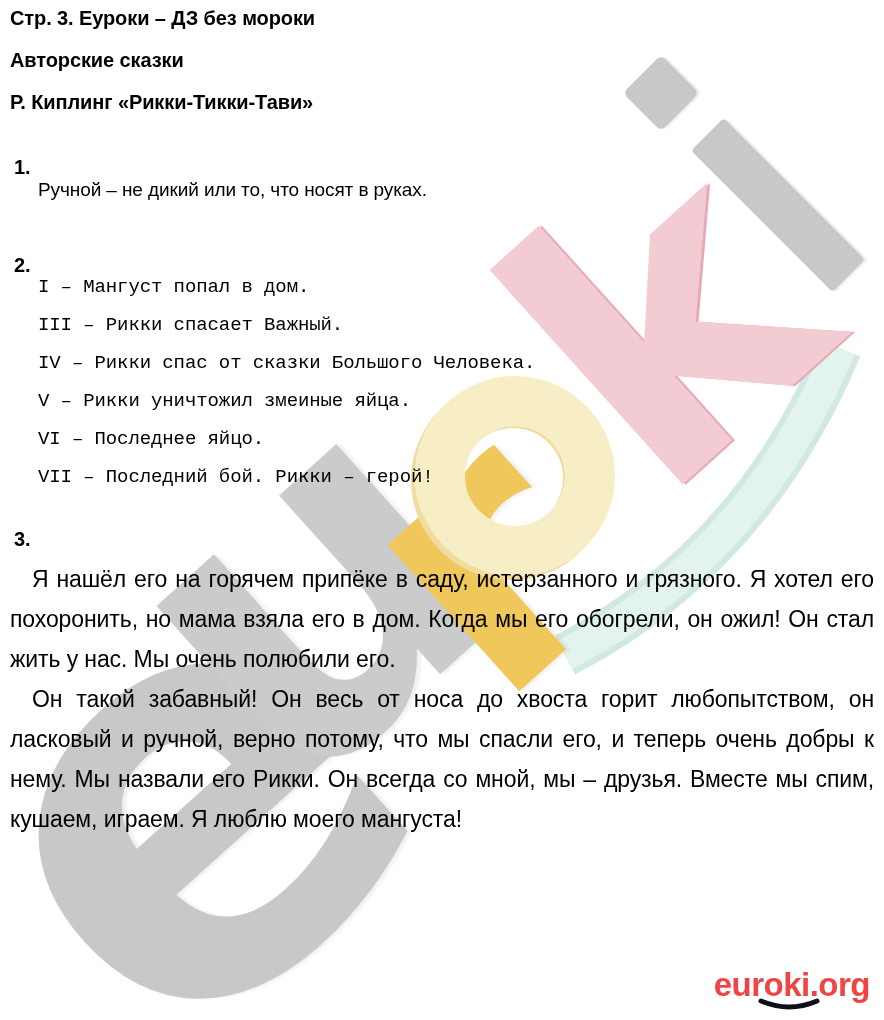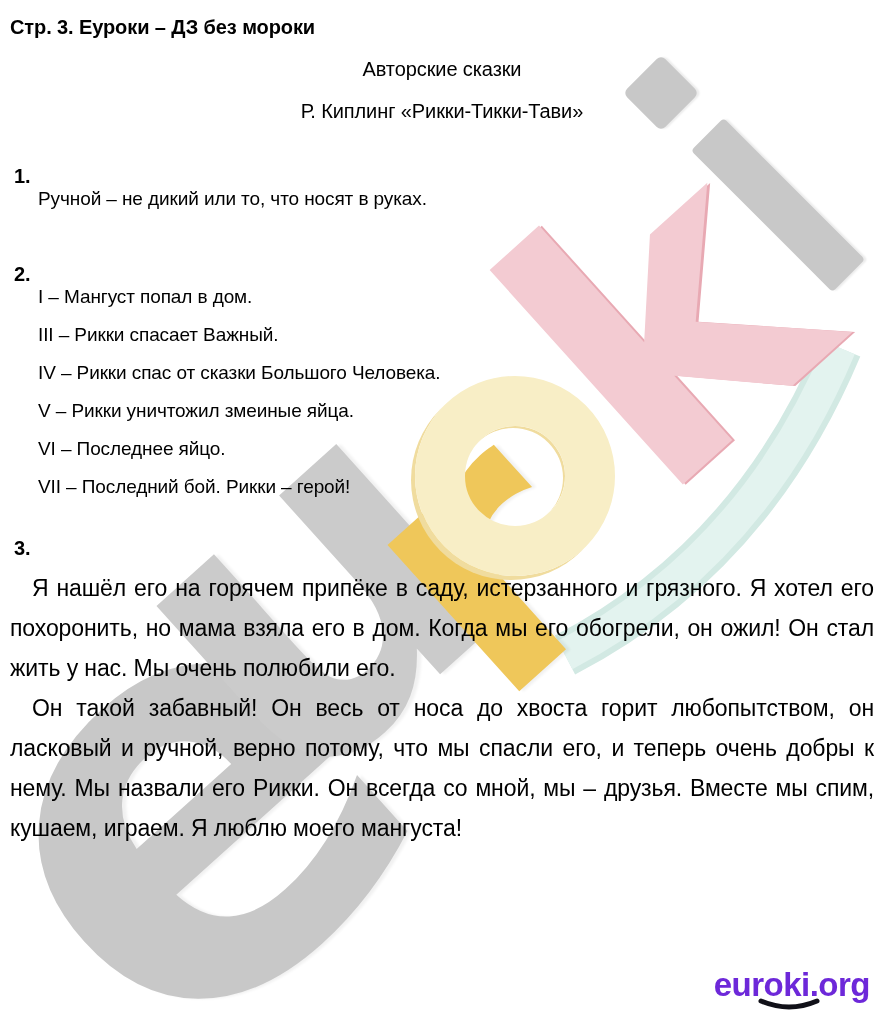--- a/index.html
+++ b/index.html
@@ -31,38 +31,38 @@
     box-shadow:2px 2px 2px rgba(0,0,0,0.08);
   }
   .wm-i-dot{
     position:absolute;left:634px;top:66px;width:54px;height:54px;
     background:#c8c8c8;border-radius:6px;transform:rotate(-45deg);
     box-shadow:2px 2px 2px rgba(0,0,0,0.08);
   }
   .wm-swoosh{position:absolute;left:0;top:0;}
   
   .content{position:relative;z-index:2;padding:0 10px;letter-spacing:-0.1px;}
-  .hdr{font-size:20px;font-weight:bold;padding-top:16px;}
-  .title-center{text-align:center;font-size:20px;font-weight:normal;margin-top:19px;}
+  .hdr{font-size:20px;font-weight:bold;padding-top:7px;}
+  .title-center{text-align:left;font-size:20px;font-weight:bold;margin-top:19px;}
   .sec-num{font-size:20px;font-weight:bold;margin:0 0 0 4px;}
   .sec1-num{margin-top:42px;}
   .sec2-num{margin-top:54px;}
   .sec3-num{margin-top:40px;}
   .line{font-size:19px;margin:0 0 19px 28px;line-height:21px;}
   .first-line{}
-  .list .line{margin-bottom:17px;}
+  .list .line{margin-bottom:17px;font-family:Liberation Mono, monospace;}
   .para{
     font-size:23px;line-height:40px;text-align:justify;text-indent:22px;
     margin:0;
   }
   .para-first{margin-top:8px;}
   
   .logo{
     position:absolute;right:14px;bottom:16px;z-index:3;
-    font-size:33px;font-weight:bold;color:#6d28d9;letter-spacing:-0.5px;
+    font-size:33px;font-weight:bold;color:#ef4444;letter-spacing:-0.5px;
   }
   .logo-inner{position:relative;display:inline-block;}
   .logo-smile{position:absolute;left:44px;bottom:-8px;}
 </style>
 </head>
 <body>
 
 <div class="watermark">
   <svg class="wm-swoosh" width="884" height="1020">
     <path d="M 565 655 Q 752 558 840 348" fill="none" stroke="#d2e9e3" stroke-width="44"></path>

